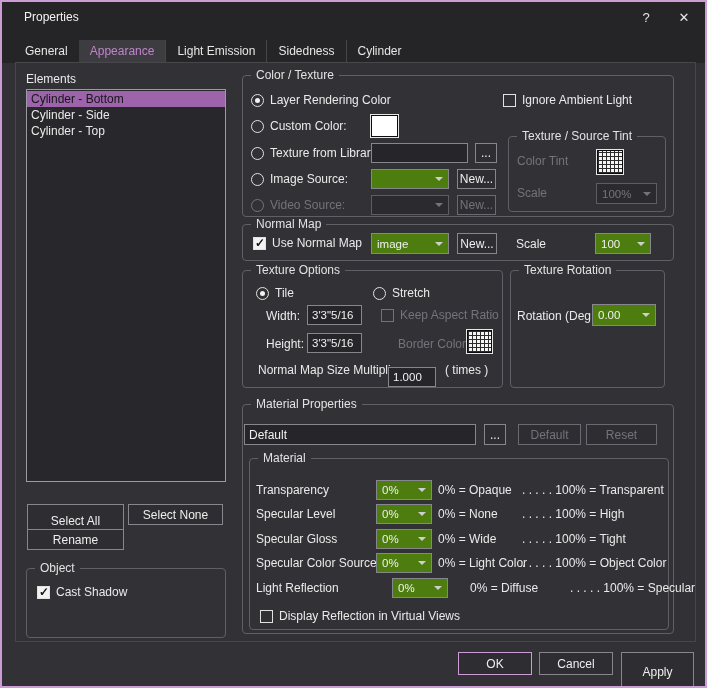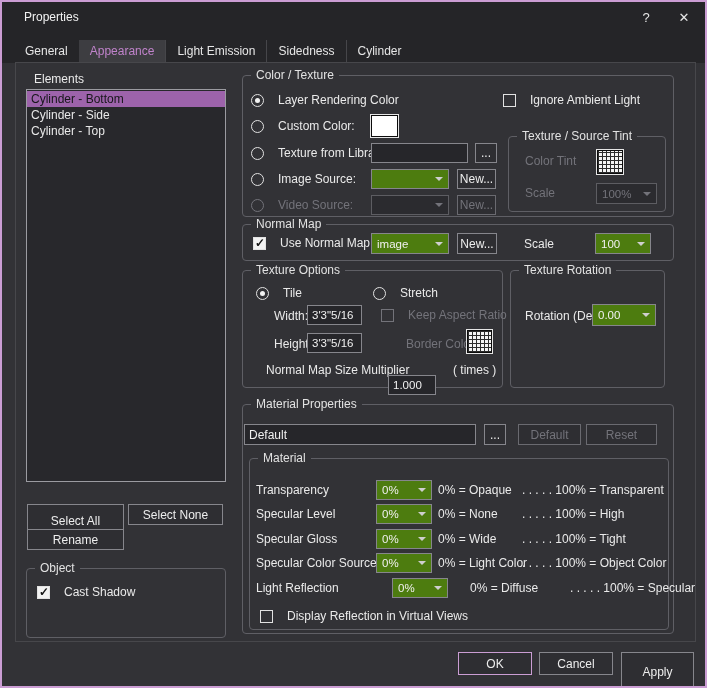--- a/index.html
+++ b/index.html
@@ -15,21 +15,21 @@
             display:flex;align-items:flex-end;padding-left:12px;box-sizing:border-box;}
   .tab{height:23px;line-height:23px;padding:0 11px;font-size:12px;color:#e6e6e6;
        border-left:1px solid #46464a;white-space:nowrap;}
   .tab:first-child{border-left:none;}
   .tab.sel{background:#3d3d41;color:#c083cb;border-left:none;}
   .pane{position:absolute;left:13px;top:60px;right:9px;bottom:44px;border:1px solid #47474b;}
   .grp{position:absolute;border:1px solid #5f5f65;border-radius:4px;box-sizing:border-box;}
   .glabel{position:absolute;top:-8px;left:8px;background:#323236;padding:0 5px;line-height:14px;
           font-size:12px;color:#e2e2e2;white-space:nowrap;}
   .row{position:absolute;display:flex;align-items:center;gap:6px;white-space:nowrap;}
-  .lbl{white-space:nowrap;margin-left:8px;}
+  .lbl{white-space:nowrap;}
   .dis{color:#73737a !important;}
   .cb{width:13px;height:13px;border:1px solid #e2e2e2;box-sizing:border-box;flex:none;position:relative;}
   .cb.on{background:#f2f2f2;}
   .cb.on::after{content:"✓";position:absolute;left:1px;top:-1px;color:#141414;font-size:12px;
                 font-weight:bold;line-height:13px;}
   .cb.dcb{border-color:#73737a;}
   .rb{width:13px;height:13px;border:1px solid #e2e2e2;border-radius:50%;box-sizing:border-box;
       flex:none;position:relative;}
   .rb.sel::after{content:"";position:absolute;left:3px;top:3px;width:5px;height:5px;
                  border-radius:50%;background:#f2f2f2;}
@@ -188,21 +188,21 @@
     <div class="field abs" style="left:64px;top:34px;width:55px;height:20px;">3'3"5/16</div>
     <div class="row" style="left:138px;top:37px;">
       <span class="cb dcb"></span>
       <span class="lbl dis">Keep Aspect Ratio</span>
     </div>
     <span class="abs lbl" style="left:23px;top:66px;">Height:</span>
     <div class="field abs" style="left:64px;top:62px;width:55px;height:20px;">3'3"5/16</div>
     <span class="abs lbl dis" style="left:155px;top:66px;">Border Color</span>
     <div class="abs gridswatch" style="left:224px;top:59px;width:25px;height:23px;"></div>
     <span class="abs lbl" style="left:15px;top:92px;">Normal Map Size Multiplier</span>
-    <div class="field abs" style="left:145px;top:104px;width:48px;height:20px;">1.000</div>
+    <div class="field abs" style="left:145px;top:96px;width:48px;height:20px;">1.000</div>
     <span class="abs lbl" style="left:202px;top:92px;">( times )</span>
   </div>
 
   <div class="grp" style="left:508px;top:268px;width:155px;height:118px;">
     <span class="glabel">Texture Rotation</span>
     <span class="abs lbl" style="left:6px;top:38px;">Rotation (Deg.)</span>
     <div class="dd abs" style="left:81px;top:33px;width:64px;height:22px;">
       <span>0.00</span>
       <span class="arr"></span>
     </div>

